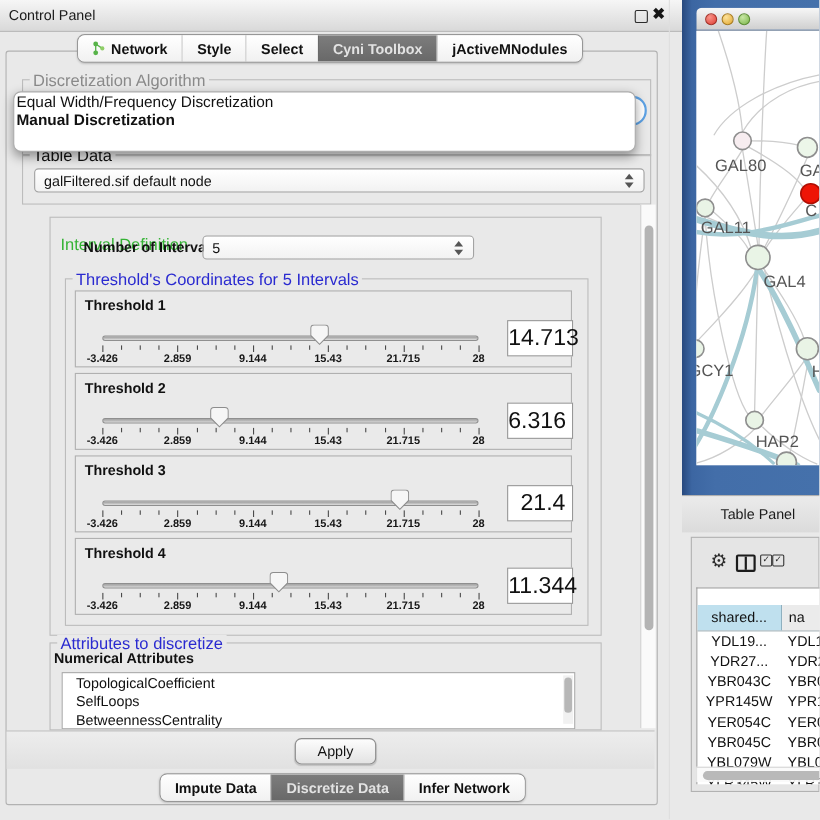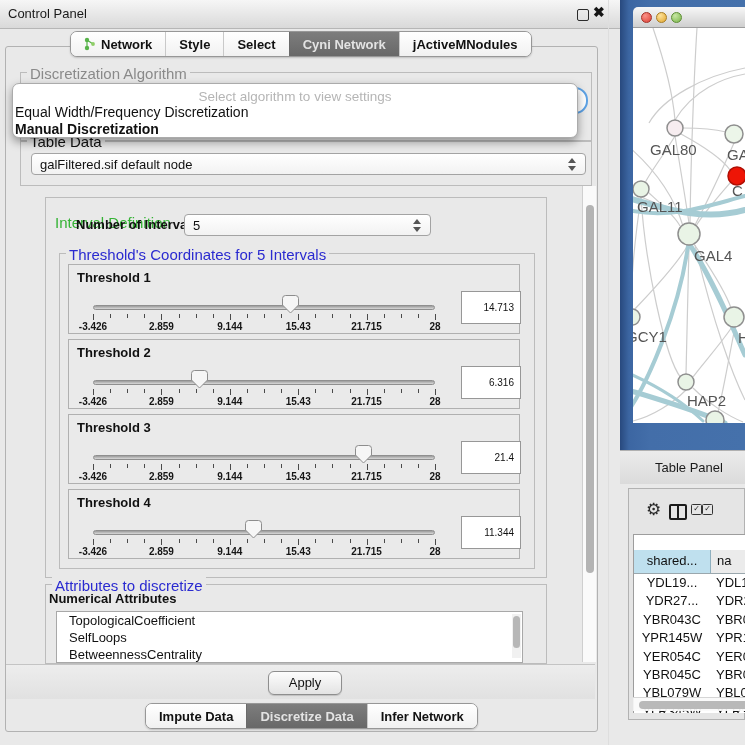--- a/index.html
+++ b/index.html
@@ -55,21 +55,21 @@
   #thresholds{position:absolute;left:8px;top:10px;width:452px;height:300px;}
   .thr{position:absolute;left:0;width:452px;height:70px;background:#eaeaea;border:1px solid #b0b0b0;box-sizing:border-box;}
   .thrlab{position:absolute;left:8px;top:5px;font-weight:bold;font-size:13px;}
   .track{position:absolute;left:24px;top:40px;width:342px;height:5px;border-radius:3px;
     background:linear-gradient(#9b9b9b,#d9d9d9);border:1px solid #8f8f8f;box-sizing:border-box;}
   .thumb{position:absolute;top:30px;width:17px;height:19px;}
   .tick{position:absolute;top:49px;width:1px;height:4px;background:#4a4a4a;}
   .tick.mj{height:6px;}
   .ticklab{position:absolute;top:56px;width:60px;text-align:center;font-size:10px;font-weight:bold;color:#161616;}
   .valbox{position:absolute;left:392px;top:26px;width:60px;height:33px;background:#fff;border:1px solid #979797;
-    box-sizing:border-box;line-height:31px;text-align:right;padding-right:6px;font-size:10px;}
+    box-sizing:border-box;line-height:31px;text-align:right;padding-right:6px;font-size:21px;}
   
   .vsb{position:absolute;left:582px;top:186px;width:13px;height:476px;background:#fafafa;border-left:1px solid #cfcfcf;}
   .vsb .pill{position:absolute;left:2.5px;top:19px;width:8px;height:368px;border-radius:4px;background:#b4b4b4;}
   
   .applyarea{position:absolute;left:6px;top:664px;width:589px;height:34px;border-top:1px solid #c4c4c4;
     background:linear-gradient(#ededed,#e1e1e1);}
   .apply-btn{position:absolute;left:268px;top:671px;width:72px;height:22px;border:1px solid #8e8e8e;border-radius:6px;
     background:linear-gradient(#fdfdfd,#e3e3e3);text-align:center;line-height:21px;font-size:13px;box-shadow:0 1px 1px rgba(0,0,0,.15);}
   
   .popup{position:absolute;left:12px;top:83px;width:566px;height:55px;background:#fff;border:1px solid #ababab;
@@ -136,21 +136,21 @@
           </svg>
           <span>Network</span>
         </div>
         <div class="seg">
           <span>Style</span>
         </div>
         <div class="seg">
           <span>Select</span>
         </div>
         <div class="seg sel">
-          <span>Cyni Network</span>
+          <span>Cyni Toolbox</span>
         </div>
         <div class="seg">
           <span>jActiveMNodules</span>
         </div>
       </div>
 
     <div class="group g-alg">
       <span class="gtitle dim">Discretization Algorithm</span>
     </div>
     <div class="alg-combo combo"></div>
@@ -350,21 +350,20 @@
         </div>
         <div class="seg sel">
           <span>Discretize Data</span>
         </div>
         <div class="seg">
           <span>Infer Network</span>
         </div>
       </div>
 
     <div class="popup">
-      <div class="pop-ph">Select algorithm to view settings</div>
       <div id="pop-opts">
           <div class="pop-opt">Equal Width/Frequency Discretization</div>
           <div class="pop-opt b">Manual Discretization</div>
         </div>
     </div>
   </section>
 
   <div class="vline"></div>
 
   <section id="right">

